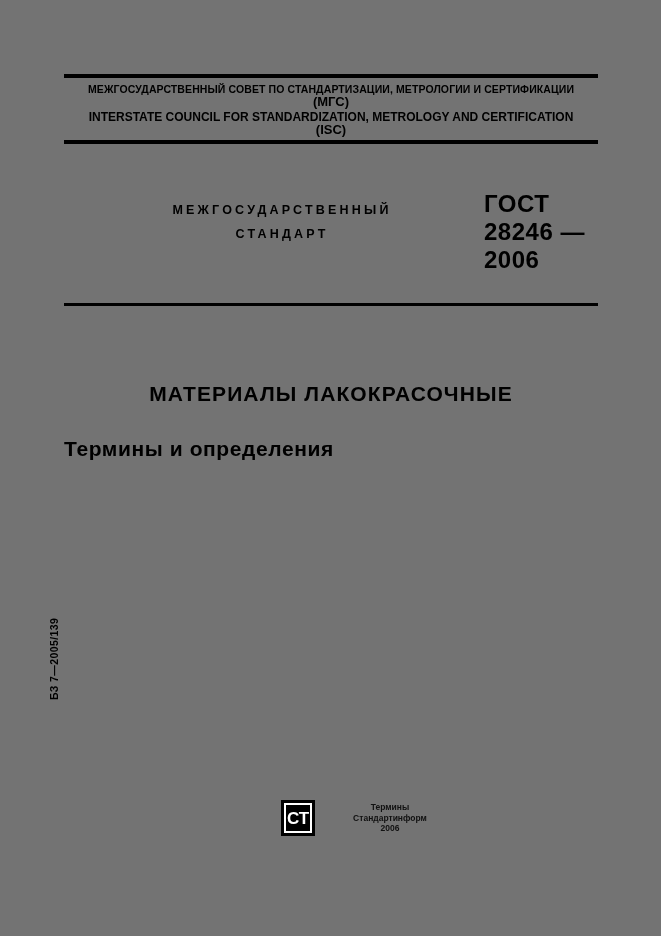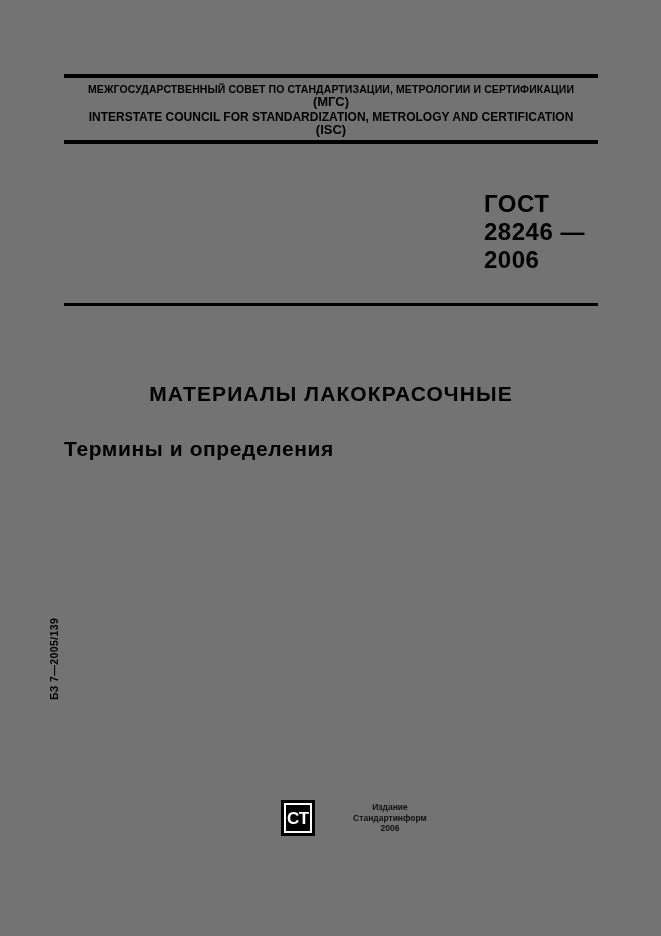--- a/index.html
+++ b/index.html
@@ -195,38 +195,42 @@
     <div class="header-text">
       <div class="header-line">МЕЖГОСУДАРСТВЕННЫЙ СОВЕТ ПО СТАНДАРТИЗАЦИИ, МЕТРОЛОГИИ И СЕРТИФИКАЦИИ</div>
       <div class="header-sub">(МГС)</div>
       <div class="header-line2">INTERSTATE COUNCIL FOR STANDARDIZATION, METROLOGY AND CERTIFICATION</div>
       <div class="header-sub">(ISC)</div>
     </div>
     <div class="rule-thick"></div>
   </div>
 
   <div class="std-row">
+    <div class="std-type">
+      <div>МЕЖГОСУДАРСТВЕННЫЙ</div>
+      <div>СТАНДАРТ</div>
+    </div>
     <div class="std-number">
       <div>ГОСТ</div>
       <div>28246 —</div>
       <div>2006</div>
     </div>
   </div>
 
   <div class="rule-mid"></div>
 
   <div class="doc-title">МАТЕРИАЛЫ ЛАКОКРАСОЧНЫЕ</div>
   <div class="doc-subtitle">Термины и определения</div>
 
   <div class="side-code">БЗ 7—2005/139</div>
 
   <div class="publisher">
     <div class="pub-logo">
       <span class="inner">СТ</span>
     </div>
     <div class="pub-text">
-      <div>Издание</div>
+      <div>Термины</div>
       <div>Стандартинформ</div>
       <div>2006</div>
     </div>
   </div>
 
 </div>
 
 </body></html>

